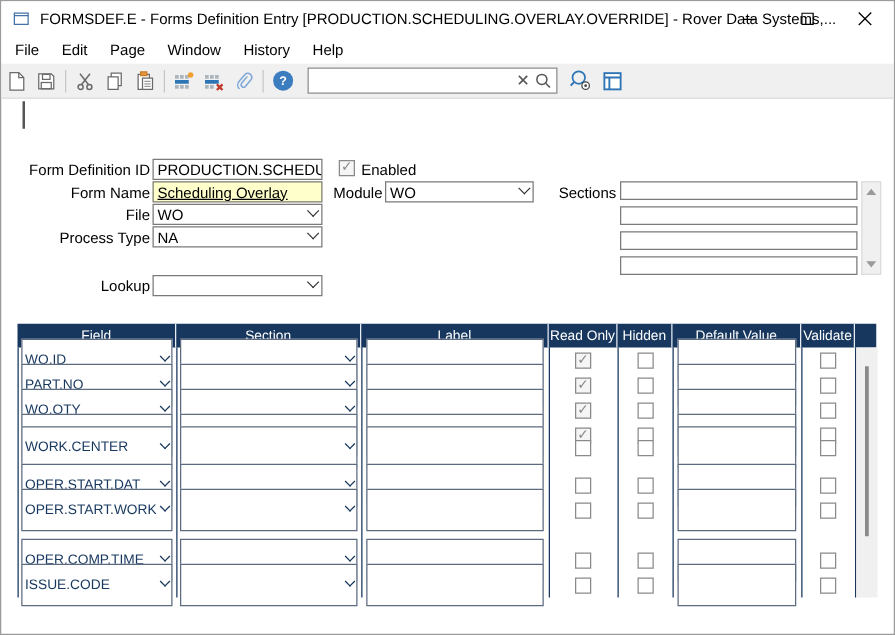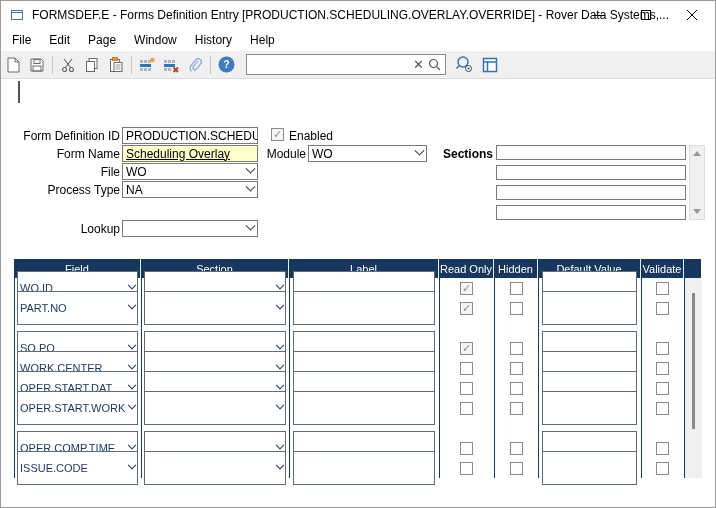--- a/index.html
+++ b/index.html
@@ -235,21 +235,21 @@
 
   <div class="lbl" style="left:0;width:119px;top:146px;">Form Name</div>
   <div class="inp yellow" style="left:121px;top:144px;width:136px;text-decoration:underline;">Scheduling Overlay</div>
 
   <div class="lbl" style="left:240px;width:65px;top:146px;">Module</div>
   <div class="sel" style="left:307px;top:144px;width:119px;">
     <span>WO</span>
     <span class="chev"></span>
   </div>
 
-  <div class="lbl" style="left:420px;width:72px;top:146px;font-weight:bold;">Sections</div>
+  <div class="lbl" style="left:420px;width:72px;top:146px;">Sections</div>
   <div class="inp" style="left:495px;top:144px;width:190px;height:15px;"></div>
   <div class="inp" style="left:495px;top:164px;width:190px;height:15px;"></div>
   <div class="inp" style="left:495px;top:184px;width:190px;height:15px;"></div>
   <div class="inp" style="left:495px;top:204px;width:190px;height:15px;"></div>
   <div class="mini-scroll" style="left:688px;top:144px;width:16px;height:75px;">
     <div class="tri-up"></div>
     <div class="tri-dn"></div>
   </div>
 
   <div class="lbl" style="left:0;width:119px;top:164px;">File</div>
@@ -343,20 +343,49 @@
         <div class="chk tchk"></div>
       </div>
     <div class="tc c-def">
         <div class="tinp w-def"></div>
       </div>
     <div class="tc c-val">
         <div class="chk tchk"></div>
       </div>
   </div>
 
+  <div class="trow" style="top:317px;">
+    <div class="tc c-field">
+        <div class="tsel w-field">
+          <span>WO.QTY</span>
+          <span class="chev"></span>
+        </div>
+      </div>
+    <div class="tc c-section">
+        <div class="tsel w-section">
+          <span></span>
+          <span class="chev"></span>
+        </div>
+      </div>
+    <div class="tc c-label">
+        <div class="tinp w-label"></div>
+      </div>
+    <div class="tc c-ro">
+        <div class="chk tchk checked"></div>
+      </div>
+    <div class="tc c-hid">
+        <div class="chk tchk"></div>
+      </div>
+    <div class="tc c-def">
+        <div class="tinp w-def"></div>
+      </div>
+    <div class="tc c-val">
+        <div class="chk tchk"></div>
+      </div>
+  </div>
 
   <div class="trow" style="top:337px;">
     <div class="tc c-field">
         <div class="tsel w-field">
           <span>SO.PO</span>
           <span class="chev"></span>
         </div>
       </div>
     <div class="tc c-section">
         <div class="tsel w-section">
@@ -374,21 +403,21 @@
         <div class="chk tchk"></div>
       </div>
     <div class="tc c-def">
         <div class="tinp w-def"></div>
       </div>
     <div class="tc c-val">
         <div class="chk tchk"></div>
       </div>
   </div>
 
-  <div class="trow" style="top:357px;">
+  <div class="trow" style="top:347px;">
     <div class="tc c-field">
         <div class="tsel w-field">
           <span>WORK.CENTER</span>
           <span class="chev"></span>
         </div>
       </div>
     <div class="tc c-section">
         <div class="tsel w-section">
           <span></span>
           <span class="chev"></span>

